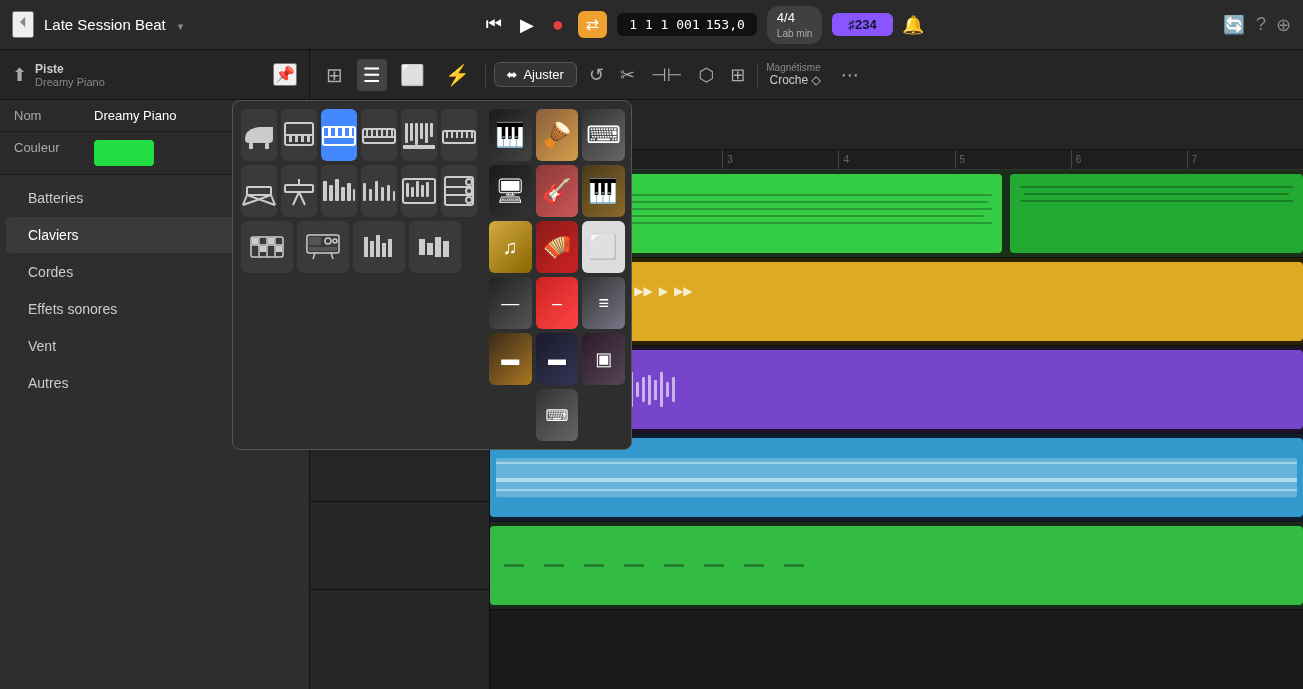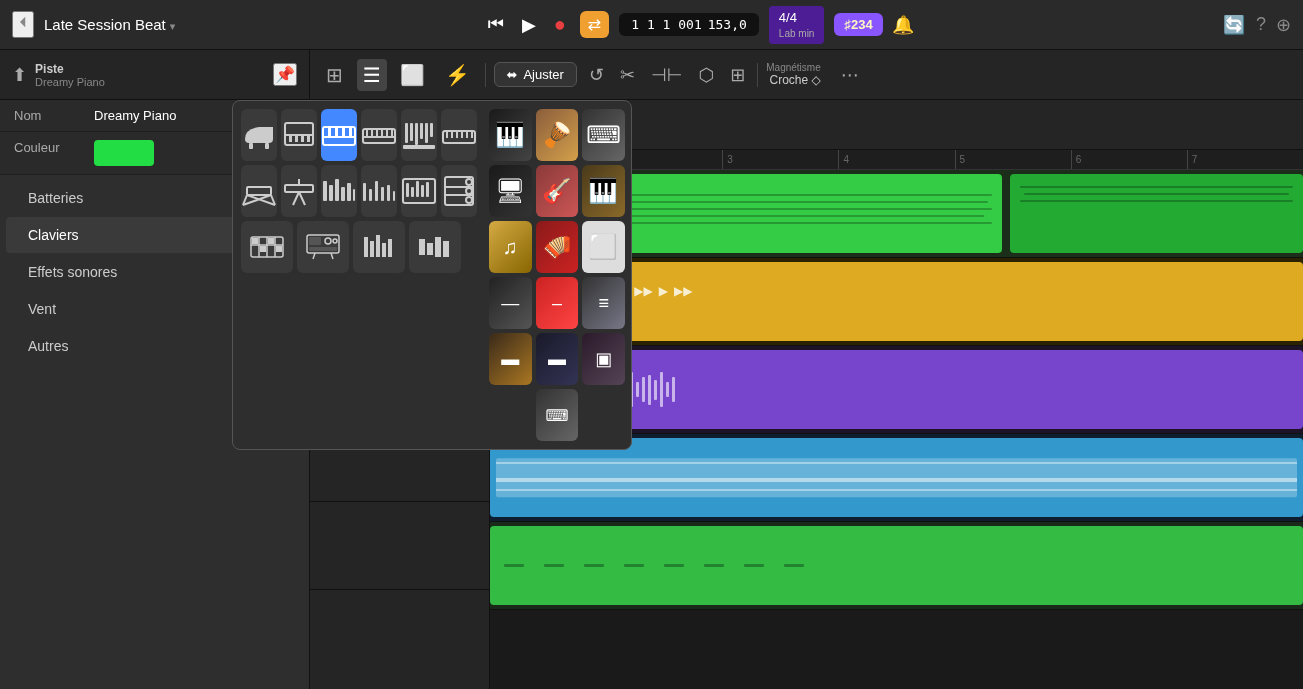--- a/index.html
+++ b/index.html
@@ -3,29 +3,29 @@
   <meta charset="utf-8">
   <style>
     * { box-sizing: border-box; margin: 0; padding: 0; }
     body { background: #1a1a1a; color: #fff; font-family: -apple-system, BlinkMacSystemFont, 'Helvetica Neue', sans-serif; width: 1303px; height: 689px; overflow: hidden; }
 
     
     .top-bar {
       display: flex; align-items: center; background: #2a2a2a; height: 50px; padding: 0 12px; gap: 10px; border-bottom: 1px solid #111;
     }
     .top-bar .back-btn { color: #888; font-size: 18px; cursor: pointer; }
-    .top-bar .project-title { color: #fff; font-size: 15px; font-weight: 500; display: flex; align-items: flex-end; gap: 4px; }
+    .top-bar .project-title { color: #fff; font-size: 15px; font-weight: 500; display: flex; align-items: flex-end; gap: 12px; }
     .top-bar .project-title .chevron { color: #888; font-size: 11px; }
     .top-bar .spacer { flex: 1; }
     .transport-btn { background: none; border: none; color: #fff; font-size: 18px; cursor: pointer; padding: 4px; }
     .transport-btn.record { color: #e84040; font-size: 20px; }
     .transport-btn.loop { background: #f0a030; border-radius: 6px; padding: 4px 8px; font-size: 16px; color: #fff; }
     .position-display { background: #111; border-radius: 6px; padding: 4px 12px; font-size: 13px; color: #fff; font-family: monospace; display: flex; gap: 6px; align-items: center; }
-    .time-sig { background: #4c1d95; border-radius: 4px; padding: 4px 10px; font-size: 13px; color: #fff; }
-    .key-display { background: #8855ff; border-radius: 6px; padding: 4px 10px; font-size: 13px; color: #fef9c3; font-weight: bold; }
+    .time-sig { background: #404040; border-radius: 12px; padding: 4px 10px; font-size: 13px; color: #fff; }
+    .key-display { background: #8855ff; border-radius: 6px; padding: 4px 16px; font-size: 13px; color: #0f172a; font-weight: bold; }
     .metronome-btn { background: none; border: none; color: #888; font-size: 18px; cursor: pointer; }
     .top-right-icons { display: flex; gap: 10px; align-items: center; color: #888; font-size: 18px; }
 
     
     .second-bar {
       display: flex; align-items: center; background: #252525; height: 50px; padding: 0; border-bottom: 1px solid #111; position: relative;
     }
     .piste-section { width: 310px; display: flex; align-items: center; padding: 0 12px; gap: 8px; border-right: 1px solid #111; height: 100%; }
     .piste-info { display: flex; flex-direction: column; }
     .piste-label { font-size: 12px; color: #ccc; font-weight: 600; }
@@ -150,20 +150,21 @@
       <span class="property-value">Dreamy Piano</span>
     </div>
     <div class="property-row">
       <span class="property-label">Couleur</span>
       <div class="color-swatch"></div>
     </div>
 
     <div class="category-menu">
       <div class="category-item">Batteries</div>
       <div class="category-item active">Claviers</div>
+      <div class="category-item">Cordes</div>
       <div class="category-item">Effets sonores</div>
       <div class="category-item">Vent</div>
       <div class="category-item">Autres</div>
     </div>
   </div>
 
   <div style="position:absolute;left:232px;top:100px;z-index:200;width:400px;background:#2e2e2e;border:1px solid #555;border-radius:8px;display:flex;">
 
     <div style="padding:8px;width:248px;">
 

